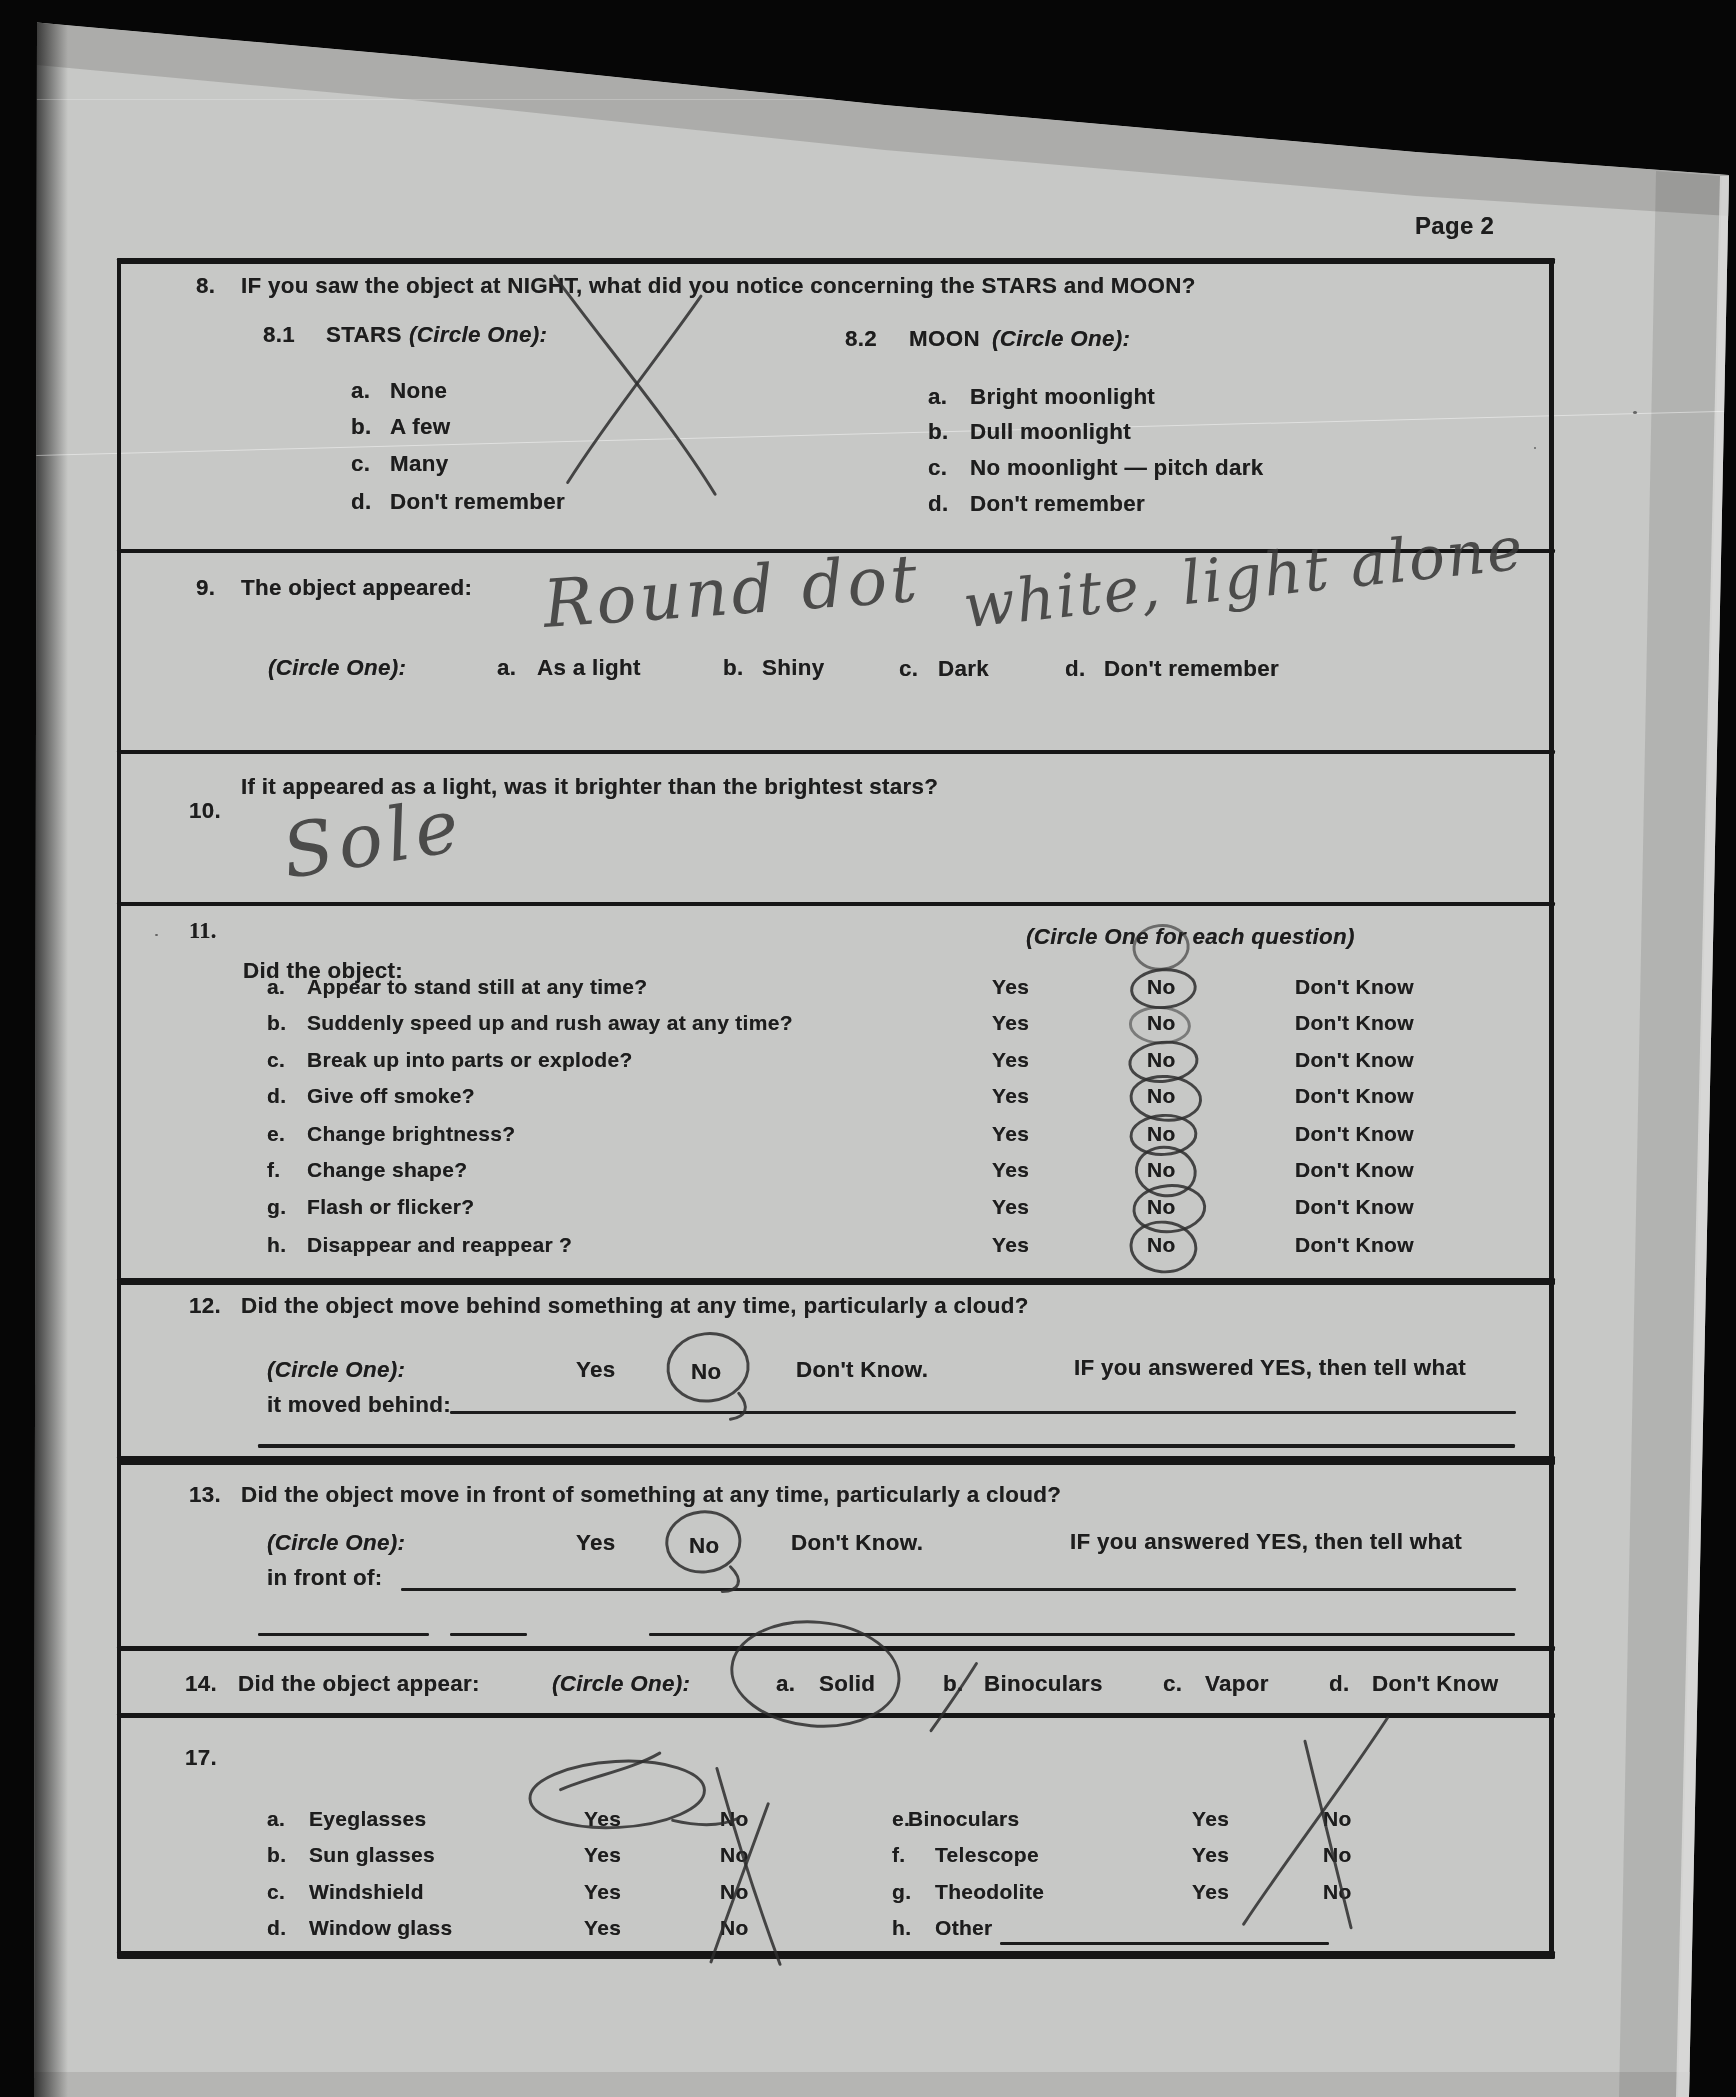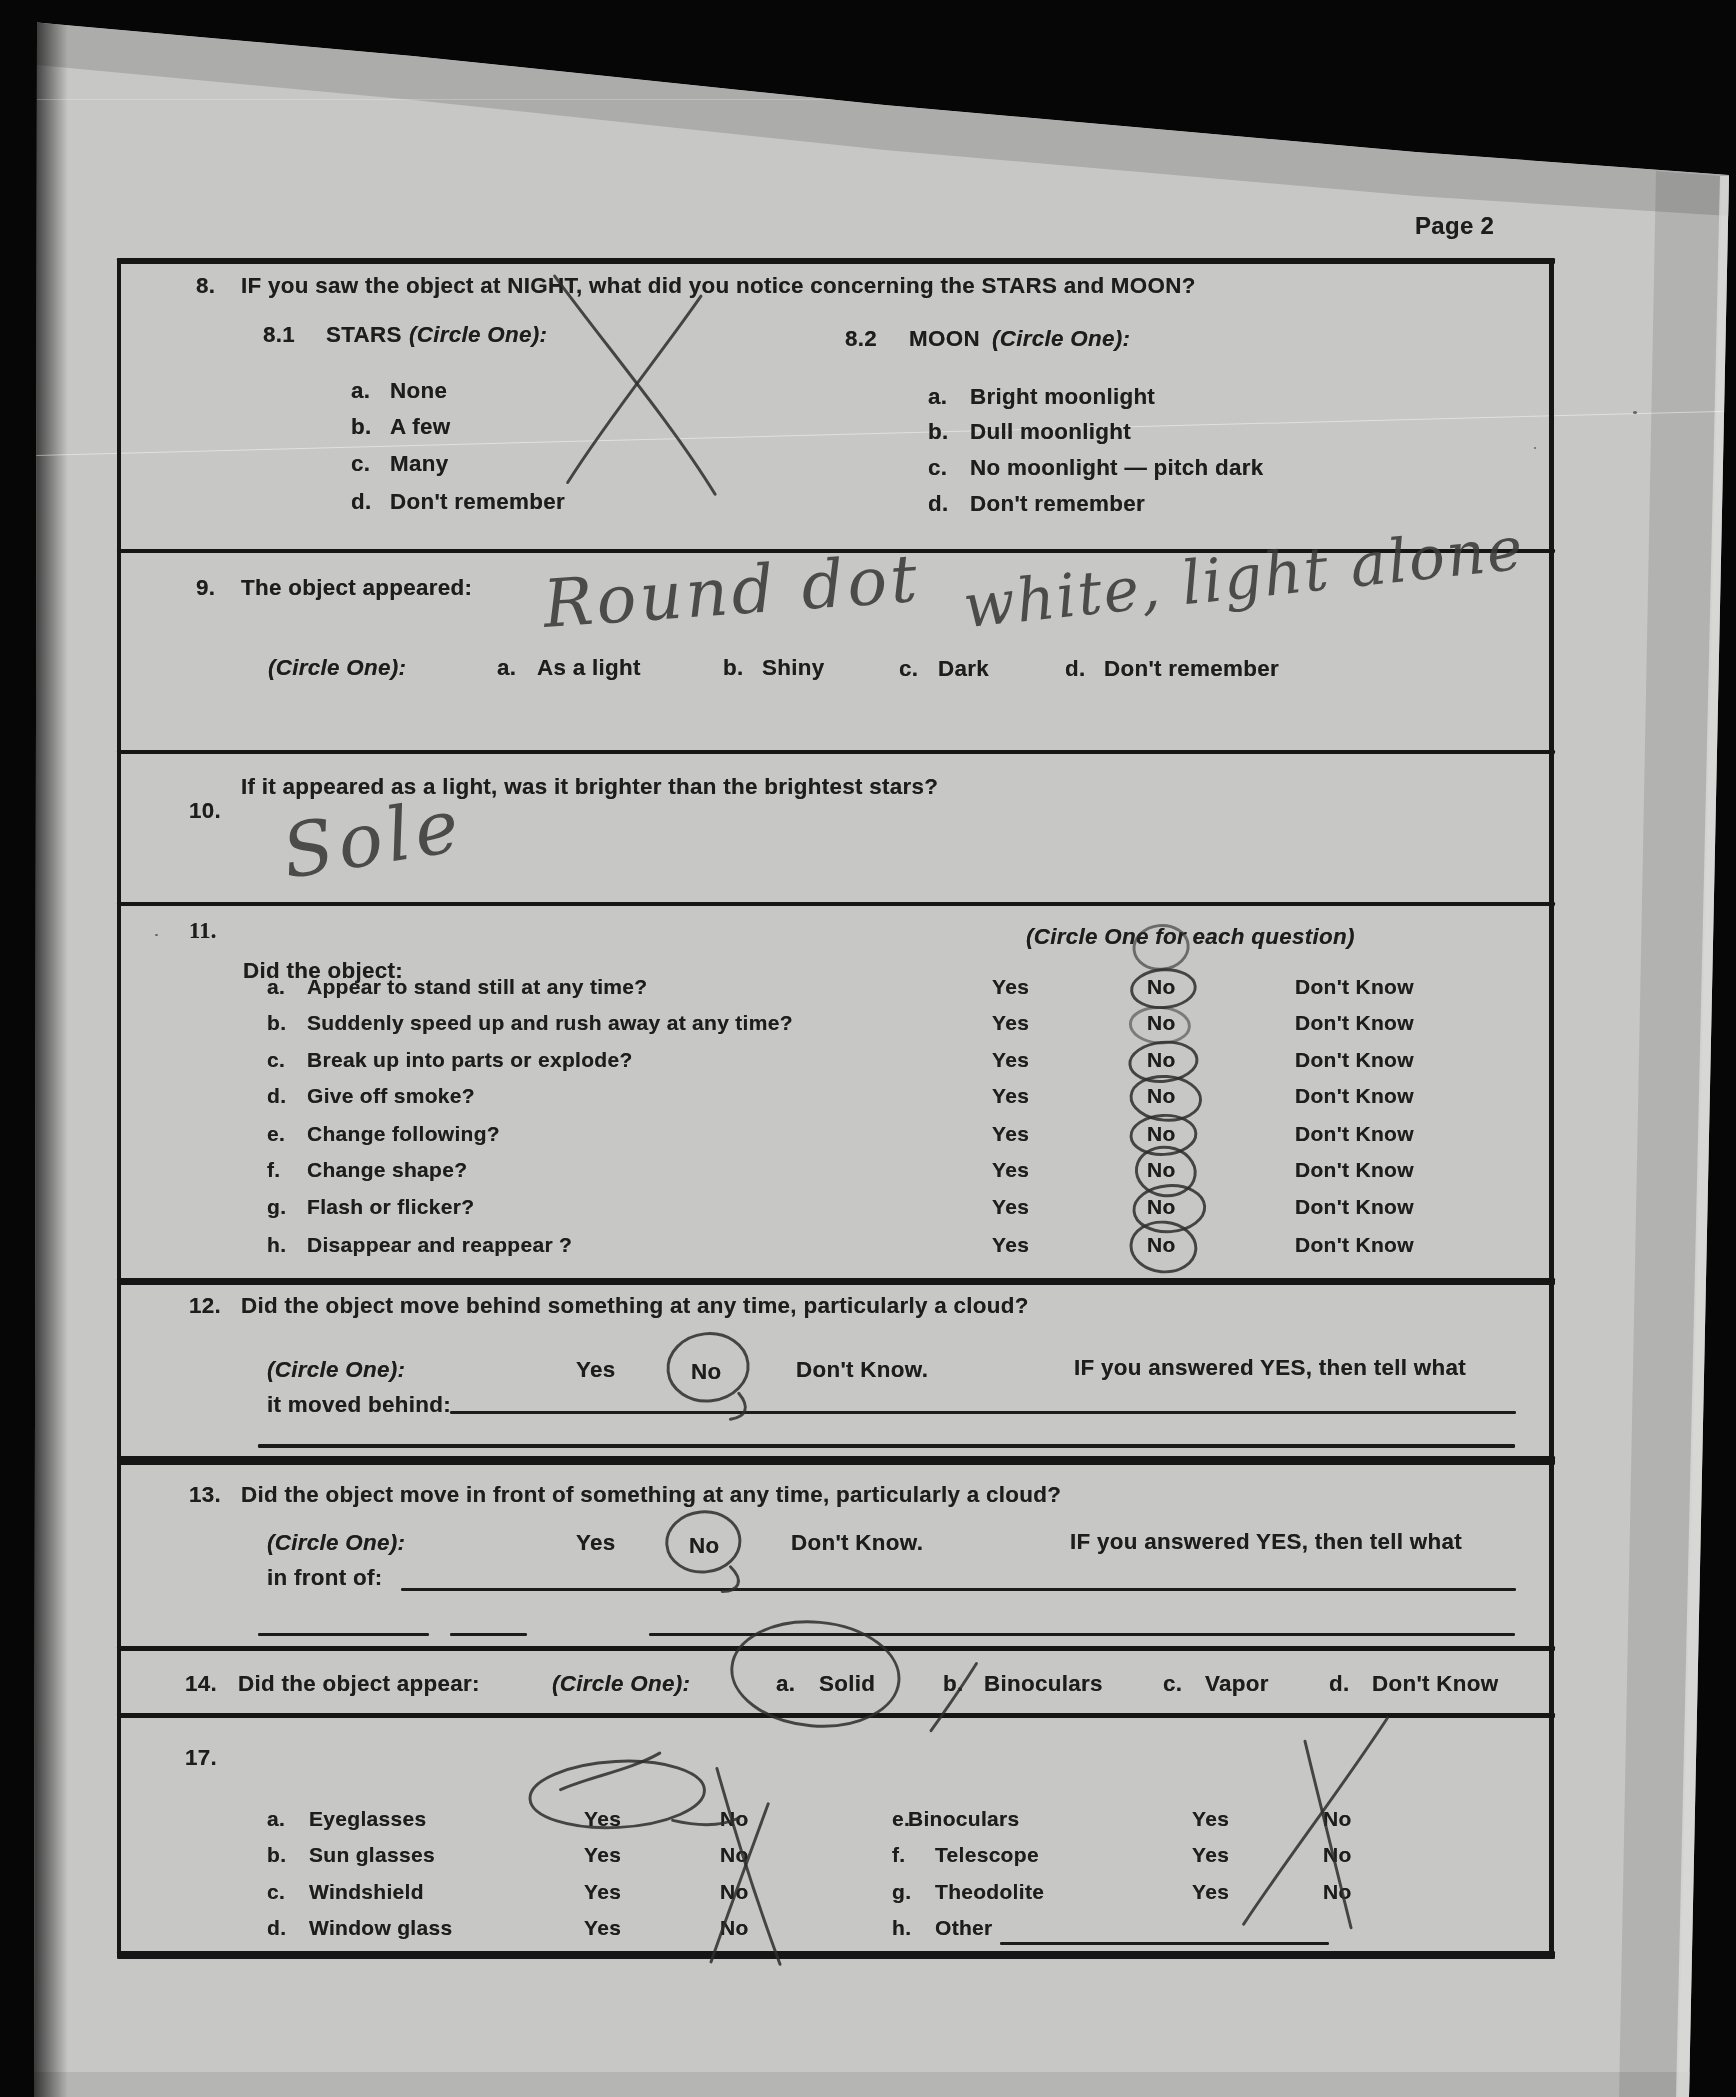--- a/index.html
+++ b/index.html
@@ -128,21 +128,21 @@
     <span class="t s" style="left:1147px;top:1048px;">No</span>
     <span class="t s" style="left:1295px;top:1048px;">Don't Know</span>
 
     <span class="t s" style="left:267px;top:1084px;">d.</span>
     <span class="t s" style="left:307px;top:1084px;">Give off smoke?</span>
     <span class="t s" style="left:992px;top:1084px;">Yes</span>
     <span class="t s" style="left:1147px;top:1084px;">No</span>
     <span class="t s" style="left:1295px;top:1084px;">Don't Know</span>
 
     <span class="t s" style="left:267px;top:1122px;">e.</span>
-    <span class="t s" style="left:307px;top:1122px;">Change following?</span>
+    <span class="t s" style="left:307px;top:1122px;">Change brightness?</span>
     <span class="t s" style="left:992px;top:1122px;">Yes</span>
     <span class="t s" style="left:1147px;top:1122px;">No</span>
     <span class="t s" style="left:1295px;top:1122px;">Don't Know</span>
 
     <span class="t s" style="left:267px;top:1158px;">f.</span>
     <span class="t s" style="left:307px;top:1158px;">Change shape?</span>
     <span class="t s" style="left:992px;top:1158px;">Yes</span>
     <span class="t s" style="left:1147px;top:1158px;">No</span>
     <span class="t s" style="left:1295px;top:1158px;">Don't Know</span>
 

